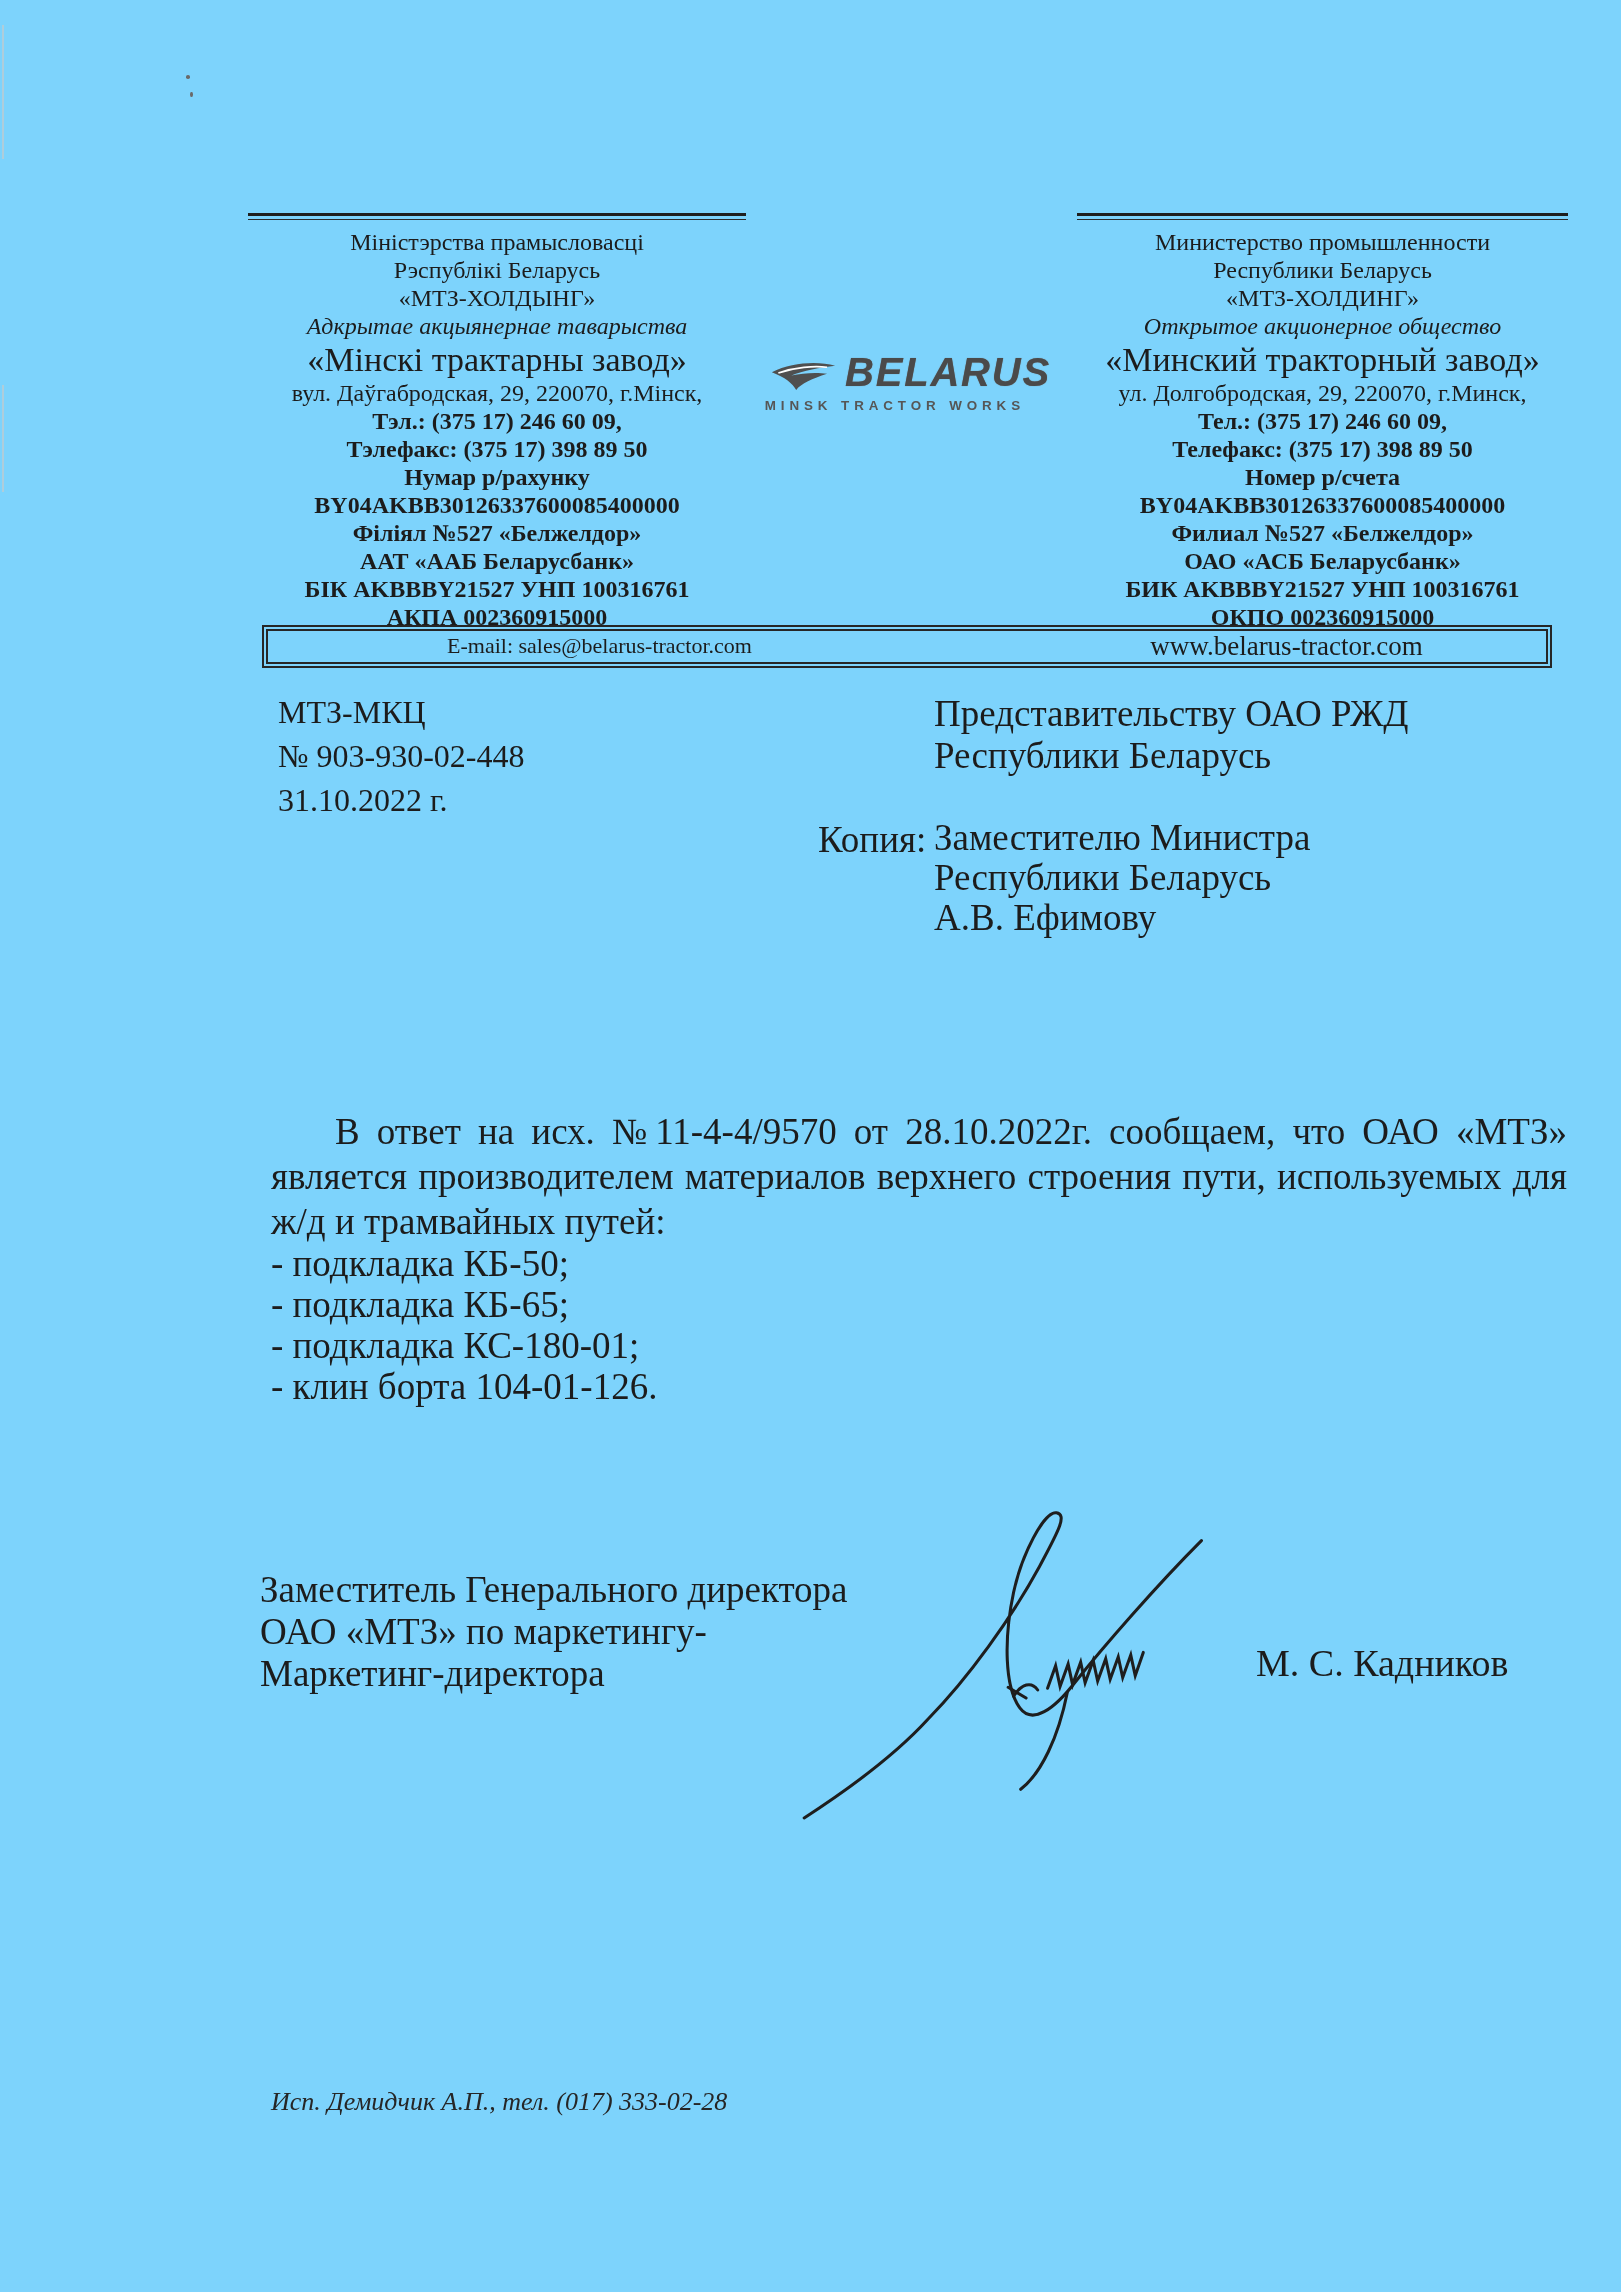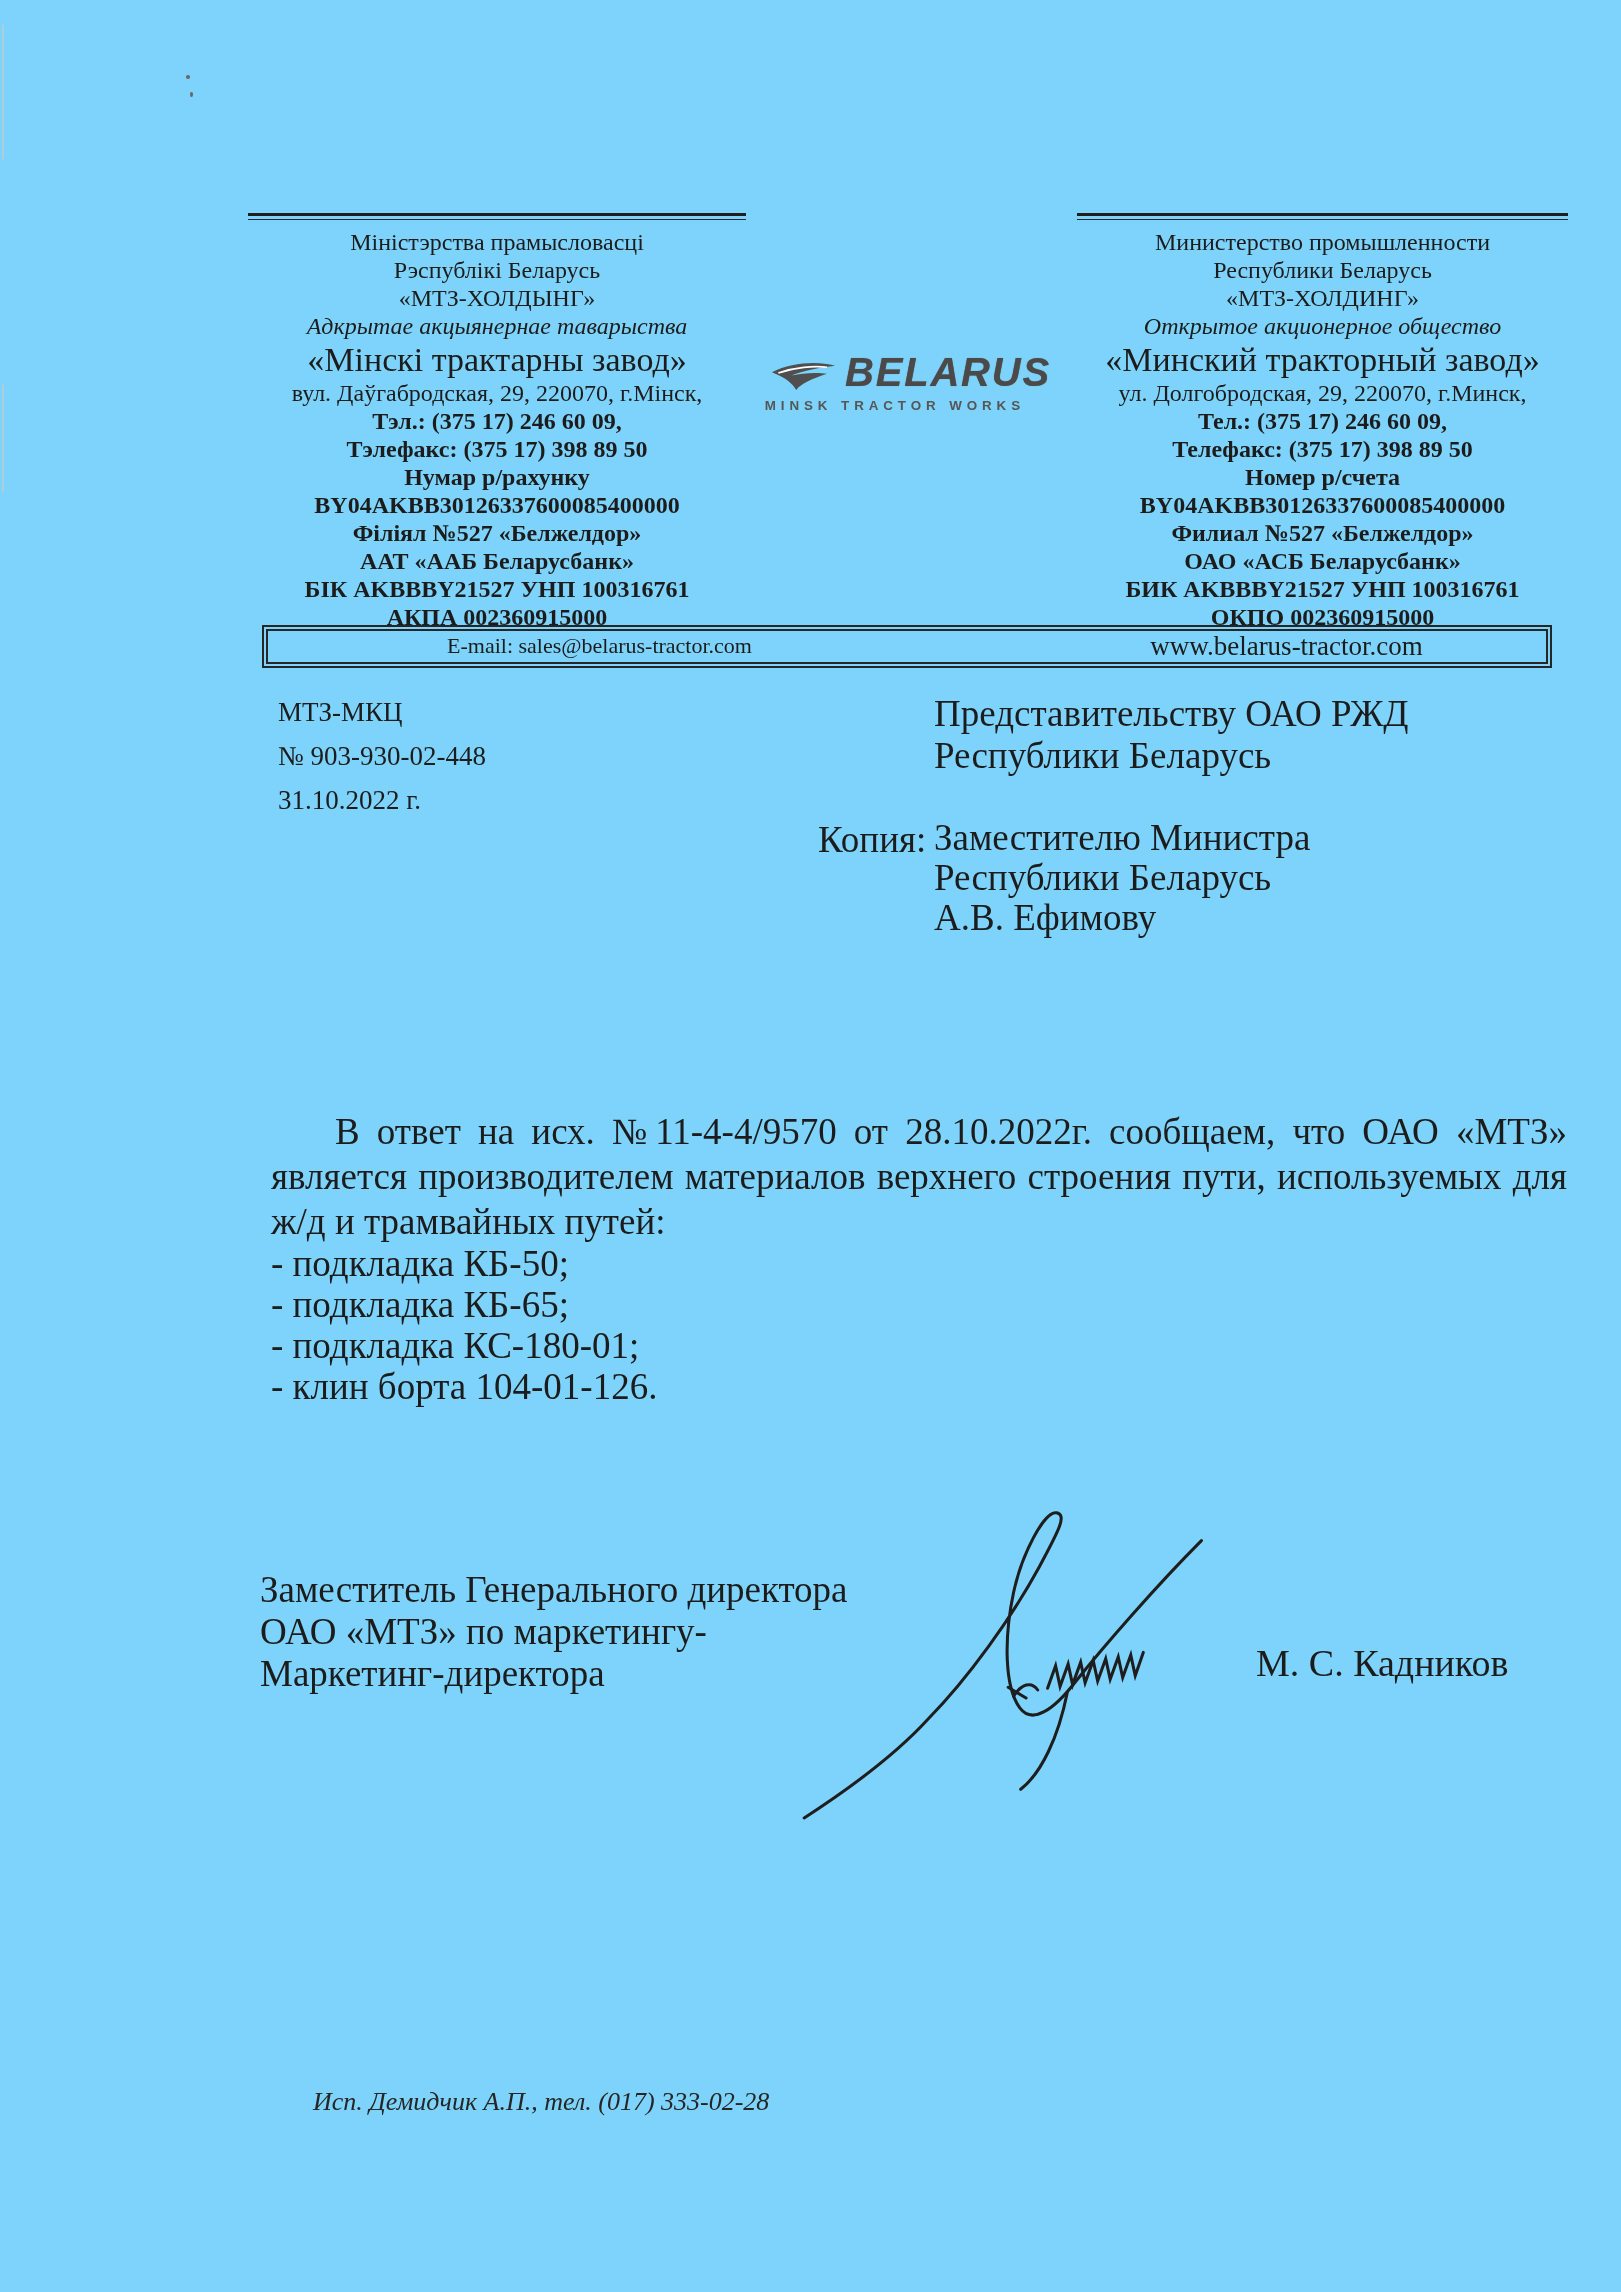--- a/index.html
+++ b/index.html
@@ -32,37 +32,37 @@
     font-size:13.4px; letter-spacing:4.9px; color:#565656; white-space:nowrap;
   }
   
   .contact-band {
     position:absolute; left:262px; top:625px; width:1290px; height:43px;
     border:6.3px double #262626; box-sizing:border-box;
   }
   .band-email { position:absolute; left:0; top:0; width:663px; height:30px; line-height:30px; text-align:center; font-size:22px; }
   .band-site  { position:absolute; right:0; top:0; width:519px; height:30px; line-height:30px; text-align:center; font-size:27px; }
   
-  .ref { position:absolute; left:278px; top:690px; font-size:27px; line-height:44px; }
+  .ref { position:absolute; left:278px; top:690px; font-size:32px; line-height:44px; }
   
   .recipient-to { position:absolute; left:934px; top:693px; font-size:37px; line-height:42px; }
   .copy-label   { position:absolute; left:818px;  top:818px; font-size:37px; }
   .recipient-cc { position:absolute; left:934px; top:818px; font-size:37px; line-height:40px; }
   
   .body-par {
     position:absolute; left:271px; top:1109px; width:1296px;
     font-size:37px; line-height:45px; text-align:justify; text-indent:64px; margin:0;
   }
   .body-items { position:absolute; left:271px; top:1243px; font-size:37px; line-height:41px; }
   
   .sig-title { position:absolute; left:260px; top:1569px; font-size:37px; line-height:42px; }
   .sig-svg   { position:absolute; left:779px; top:1503px; width:555px; height:340px; }
   .sig-name  { position:absolute; left:1256px; top:1641px; font-size:38px; white-space:nowrap; }
   
-  .footer { position:absolute; left:271px; top:2087px; font-size:26px; font-style:italic; color:#262626;margin-left:42px; }
+  .footer { position:absolute; left:271px; top:2087px; font-size:26px; font-style:italic; color:#262626; }
   
   .speck { position:absolute; background:#6a6a6a; border-radius:50%; }
   .edge-scratch { position:absolute; left:1.8px; width:1.8px; background:#c9c9c9; opacity:.65; }
 </style>
 </head>
 <body>
 
 <div class="page">
 
   <div class="edge-scratch" style="top:25px; height:134px;"></div>

